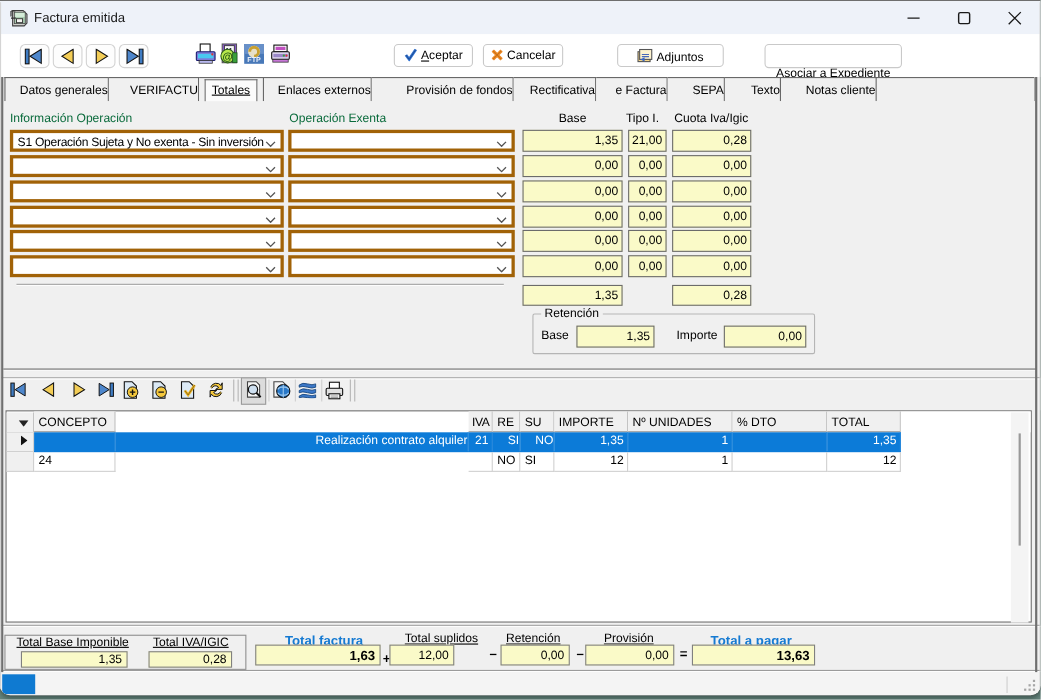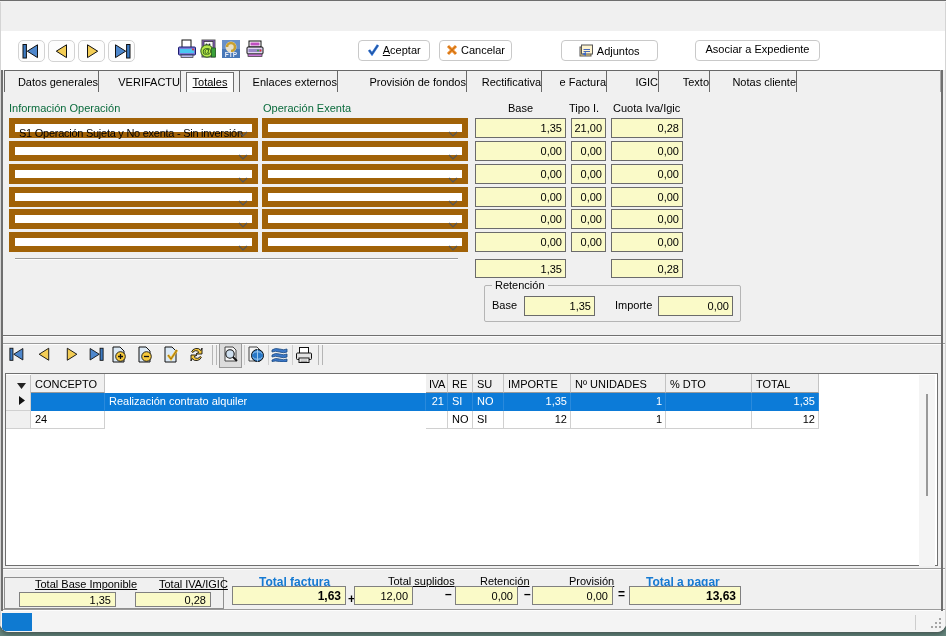--- a/index.html
+++ b/index.html
@@ -24,49 +24,68 @@
 .pbtn { position:absolute; top:9px; height:21px; background:#fff; border:1px solid #c9c9c9; border-radius:4px; font-size:11px; color:#000; text-align:center; }
 
 #tabs { position:absolute; left:4px; top:69px; width:937px; height:22px; }
 .tab { position:absolute; top:0px; height:22px; line-height:22px; text-align:right; font-size:11px; color:#000; border-top:1px solid #686868; border-right:1px solid #686868; background:#f0f0f0; }
 .tab.first { border-left:1px solid #686868; }
 #tab-sel { position:absolute; top:2px; height:20px; line-height:18px; text-align:center; font-size:11px; background:#fbfbfb; border:1px solid #6e6e6e; border-bottom:none; z-index:3;text-decoration:underline; }
 
 #formpanel { position:absolute; left:3px; top:91px; width:939px; height:244px; background:#f0f0f0; border:none; border-bottom:1px solid #707070; box-shadow:0 1px 0 #fbfbfb; }
 .glabel { position:absolute; color:#0a6b3c; font-size:11px; }
 .blabel { position:absolute; color:#000; font-size:11px; }
-.combo { position:absolute; height:20px; background:#fff; border:6px solid #a16207; }
+.combo { position:absolute; height:20px; background:#fff; border:3px solid #a16207; }
 .combo svg { position:absolute; right:4px; top:7px; }
 .yf { position:absolute; height:20px; background:#fafac8; border:1px solid #6b6b6b; font-size:11px; text-align:right; padding:3px 3px 0 0; }
 
 #gridbar { position:absolute; left:0px; top:342px; width:946px; height:30px; background:#f0f0f0; }
 
 #grid { position:absolute; left:5px; top:372px; width:933px; height:193px; background:#fff; border:1px solid #6f6f6f; }
 .gh { position:absolute; top:0px; height:19px; background:#f0f0f0; border-right:1px solid #c3c3c3; border-bottom:1px solid #9a9a9a; font-size:11px; padding-top:4px; padding-left:4px; }
 .gc { position:absolute; height:18px; border-right:1px solid #d0d0d0; border-bottom:1px solid #d0d0d0; font-size:11px; padding-top:2px; padding-left:4px; white-space:nowrap; overflow:hidden; }
-.sel { background:#0c7bd8; color:#fff; border-right-color:#2a8adc; border-bottom-color:#0c7bd8; }
+.sel { background:#0c7bd8; color:#fff; border-right-color:#2a8adc; border-bottom-color:#0c7bd8;text-align:right; }
 
 #totbar { position:absolute; left:0; top:567px; width:946px; height:43px; background:#f0f0f0; }
-.tlabel { font-size:11px; color:#000; position:absolute;margin-left:20px; }
+.tlabel { font-size:11px; color:#000; position:absolute; }
 .tlabel u { text-decoration:underline; }
 .bluelabel { position:absolute; font-size:12px; font-weight:bold; color:#157ad2; }
 .tyf { position:absolute; height:19px; background:#fafac8; border:1px solid #808080; font-size:11px; text-align:right; padding:3px 4px 0 0; }
 .op { position:absolute; font-size:12px; font-weight:bold; color:#000; }
 
 #statusbar { position:absolute; left:0; top:610px; width:946px; height:21px; background:#f4f4f4; }
 .etline { position:absolute; height:0; border-top:1px solid #9b9b9b; border-bottom:1px solid #fdfdfd; }
 </style>
 </head>
 <body>
 <div id="win">
   <div class="abs" style="left:0;top:1px;width:1px;height:630px;background:#d4d4d4;z-index:9"></div>
   <div class="abs" style="left:945px;top:1px;width:1px;height:630px;background:#d4d4d4;z-index:9"></div>
   <div class="abs" style="left:1px;top:69px;width:2px;height:541px;background:#6f6f6f;z-index:5"></div>
   <div class="abs" style="left:941px;top:69px;width:2px;height:541px;background:#6f6f6f;z-index:5"></div>
 
+  <div id="titlebar">
+    <svg class="abs" style="left:9px;top:7px" width="17" height="17" viewBox="0 0 17 17">
+      <path d="M2.5 1.5 H12 L15.5 5 V13 L13 15.5 H2.5 Z" fill="#dcdcd8" stroke="#3a3a3a" stroke-width="1"></path>
+      <rect x="4" y="3" width="10" height="10.5" fill="#a8cbb0" stroke="#4a4a4a" stroke-width="0.8"></rect>
+      <rect x="4.8" y="3.8" width="8.4" height="3.6" fill="#d4ecd8"></rect>
+      <rect x="6" y="9" width="5.5" height="3.6" fill="#f4f4f0" stroke="#3a3a3a" stroke-width="0.9"></rect>
+      <path d="M1 2 H5 M1 2 V7 M1 8.5 H5.5" stroke="#333" stroke-width="1.1" fill="none"></path>
+    </svg>
+    <div id="title-text">Factura emitida</div>
+    <svg class="wbtn" style="right:93px" width="46" height="30">
+        <path d="M18 15.5 H29" stroke="#1a1a1a" stroke-width="1.3"></path>
+      </svg>
+    <svg class="wbtn" style="right:47px" width="46" height="30">
+        <rect x="18.5" y="10.5" width="10" height="10" rx="1.5" fill="none" stroke="#1a1a1a" stroke-width="1.3"></rect>
+      </svg>
+    <svg class="wbtn" style="right:1px" width="46" height="30">
+        <path d="M18 10 L29 21 M29 10 L18 21" stroke="#1a1a1a" stroke-width="1.2"></path>
+      </svg>
+  </div>
 
   <div id="toolbar">
     <div class="navbtn" style="left:18px"></div>
     <div class="navbtn" style="left:48px"></div>
     <div class="navbtn" style="left:78px"></div>
     <div class="navbtn" style="left:108px"></div>
     <svg class="abs" style="left:22px;top:13px" width="19" height="15" viewBox="0 0 19 15">
       <rect x="1" y="0.5" width="3.4" height="13.5" fill="#3f7cc3" stroke="#111" stroke-width="1"></rect>
       <path d="M15.5 0.8 V13.6 L5.3 7.2 Z" fill="#4e87cc" stroke="#111" stroke-width="1"></path>
     </svg>
@@ -121,32 +140,32 @@
     <div class="pbtn" style="left:439px;width:73px;padding-top:3px"><svg style="vertical-align:-2px" width="12" height="12" viewBox="0 0 12 12">
           <path d="M2 2 L10 10 M10 2 L2 10" fill="none" stroke="#ee8822" stroke-width="3"></path>
           <path d="M2 2 L10 10 M10 2 L2 10" fill="none" stroke="#7a4a10" stroke-width="0.7" opacity="0.5"></path>
         </svg> Cancelar</div>
     <div class="pbtn" style="left:561px;width:97px;padding-top:3px"><svg style="vertical-align:-3px" width="15" height="14" viewBox="0 0 15 14">
           <rect x="1" y="3" width="11" height="9" fill="#f8d888" stroke="#555"></rect>
           <rect x="2.5" y="1" width="11" height="9" fill="#fdf3cf" stroke="#555"></rect>
           <path d="M4.5 5.5 H11 M4.5 7.5 H11" stroke="#4868b8" stroke-width="1"></path>
           <path d="M3 10 L7 12 L7 8 Z" fill="#3a68c8"></path>
         </svg> Adjuntos</div>
-    <div class="pbtn" style="left:695px;width:125px;padding-top:2px">Asociar a Expediente</div>
+    <div class="pbtn" style="left:695px;width:125px;padding-top:20px">Asociar a Expediente</div>
   </div>
 
   <div id="tabs">
     <div class="tab first" style="left:0;width:95px">Datos generales</div>
     <div class="tab" style="left:95px;width:82px">VERIFACTU</div>
     <div class="tab" style="left:177px;width:59px"></div>
     <div class="tab" style="left:236px;width:98px">Enlaces externos</div>
     <div class="tab" style="left:334px;width:129px">Provisión de fondos</div>
     <div class="tab" style="left:463px;width:75px">Rectificativa</div>
     <div class="tab" style="left:538px;width:65px">e Factura</div>
-    <div class="tab" style="left:603px;width:52px">IGIC</div>
+    <div class="tab" style="left:603px;width:52px">SEPA</div>
     <div class="tab" style="left:655px;width:51px">Texto</div>
     <div class="tab" style="left:706px;width:87px">Notas cliente</div>
     <div id="tab-sel" style="left:182px;width:48px">Totales</div>
     <div class="abs" style="left:792px;top:0px;width:145px;height:1px;background:#686868"></div>
     <div class="abs" style="left:936px;top:0px;width:1px;height:22px;background:#a9a9a9"></div>
   </div>
 
   <div id="formpanel">
     <div class="glabel" style="left:6px;top:10px">Información Operación</div>
     <div class="glabel" style="left:260px;top:10px">Operación Exenta</div>

